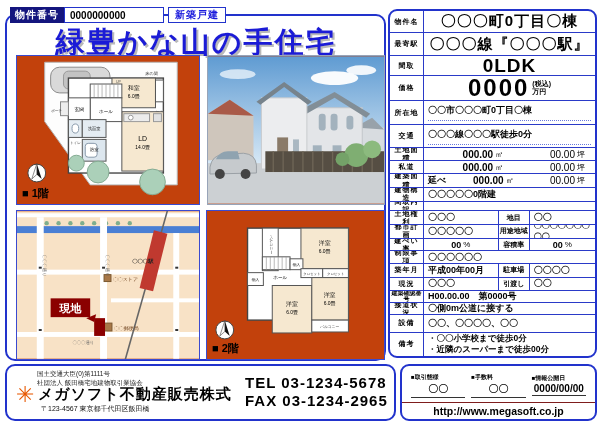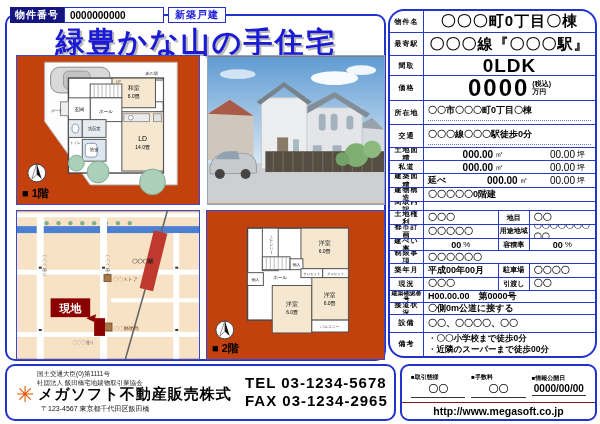--- a/index.html
+++ b/index.html
@@ -1,20 +1,20 @@
 <!DOCTYPE html>
 <html><head>
 <meta charset="utf-8">
 <style>
   *{box-sizing:border-box;margin:0;padding:0}
   body{background:#e8e8e8}
   #page{position:relative;width:600px;height:424px;background:#fff;font-family:"Liberation Sans","DejaVu Sans",sans-serif;overflow:hidden;color:#000}
   .frame{position:absolute;border:2px solid #2233cc;border-radius:10px;background:#fff}
   #main-frame{left:5px;top:14px;width:381px;height:347px}
-  #spec-frame{left:388px;top:9px;width:209px;height:349px;border-radius:16px;overflow:hidden;display:flex;flex-direction:column}
+  #spec-frame{left:388px;top:9px;width:209px;height:349px;border-radius:9px;overflow:hidden;display:flex;flex-direction:column}
   #footer-left{left:5px;top:364px;width:391px;height:57px;border-radius:10px}
   #footer-right{left:400px;top:364px;width:197px;height:57px;border-radius:9px;display:flex;flex-direction:column;overflow:hidden}
   
   #prop-no-label{position:absolute;left:10px;top:7px;width:54px;height:16px;background:#14157e;color:#fff;font-size:10px;font-weight:bold;display:flex;align-items:center;justify-content:center;letter-spacing:1px;z-index:3}
   #prop-no-value{position:absolute;left:64px;top:7px;width:100px;height:16px;background:#fff;border:1px solid #2233cc;font-size:10px;font-weight:bold;display:flex;align-items:center;padding-left:5px;z-index:3}
   #prop-type{position:absolute;left:168px;top:7px;width:58px;height:16px;background:#fff;border:1px solid #2233cc;color:#1a1adc;font-size:10px;font-weight:bold;display:flex;align-items:center;justify-content:center;z-index:3;letter-spacing:1px}
   #title{position:absolute;left:10px;top:23px;width:372px;text-align:center;font-size:29px;font-weight:bold;color:#1b1bd6;text-shadow:2px 2px 0 #b9b9b9;letter-spacing:2px;z-index:2;white-space:nowrap}
   
   .panel{position:absolute;background:#c2410c;border:1px solid #3a4ad0;z-index:2}
   #fp1{left:16px;top:55px;width:184px;height:150px}
@@ -31,21 +31,21 @@
   .center{justify-content:center}
   .big{font-size:15px;letter-spacing:1px;white-space:nowrap}
   .ldk{font-size:19px;letter-spacing:1px}
   .price-num{font-size:24px;font-weight:bold;letter-spacing:2px;line-height:1}
   .price-unit{display:flex;flex-direction:column;font-size:7px;font-weight:bold;margin-left:3px;line-height:1.15}
   .dotcol{flex-direction:column;align-items:stretch;justify-content:flex-start;padding-top:3px}
   .dotline{border-bottom:1px dotted #6677dd;margin-top:3px}
   .num{width:40%;text-align:right;font-size:10px;font-weight:bold}
   .unit{width:16px;font-size:8px;font-weight:normal;padding-left:2px}
   .num2{flex:1;text-align:right;font-size:10px;font-weight:normal}
-  .pref{font-size:9px;font-weight:bold;margin-right:16px}
+  .pref{font-size:9px;font-weight:bold;margin-right:2px}
   .small-val{font-size:8.5px}
   .rem{font-size:8.5px;font-weight:bold;line-height:1.3}
   
   #footer-left .lic{position:absolute;left:30px;top:4px;font-size:6.5px;color:#222;line-height:1.35}
   #company-logo{position:absolute;left:9px;top:16px;font-size:22px;color:#e85700;font-weight:bold}
   #company-name{position:absolute;left:31px;top:19px;font-size:15px;font-weight:bold;letter-spacing:1px}
   #company-addr{position:absolute;left:34px;top:38px;font-size:7px;color:#111}
   #tel-line{position:absolute;left:238px;top:8px;font-size:15px;font-weight:bold;letter-spacing:1px}
   #fax-line{position:absolute;left:238px;top:26px;font-size:15px;font-weight:bold;letter-spacing:1px}
   #fr-top{flex:1;display:flex;align-items:center;justify-content:space-around;padding:2px 6px 0}

